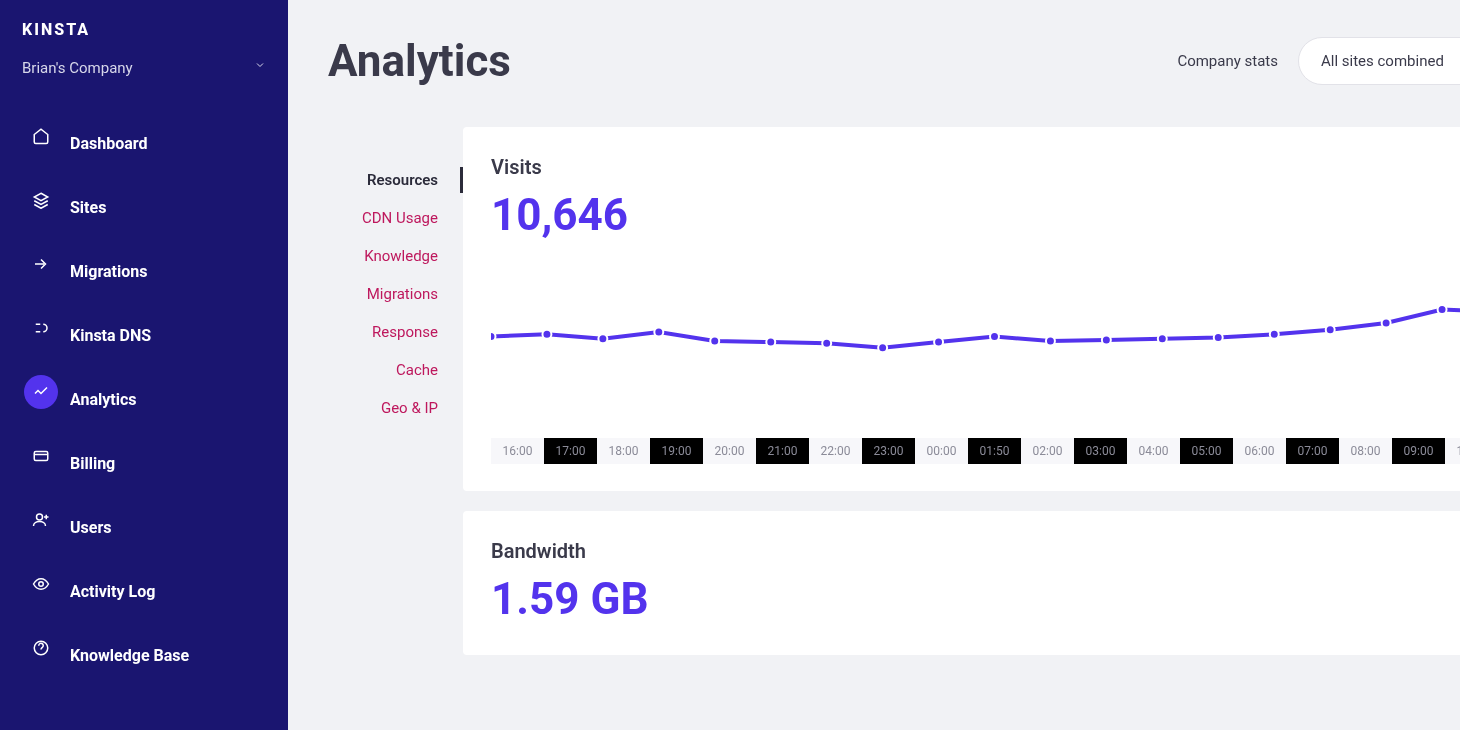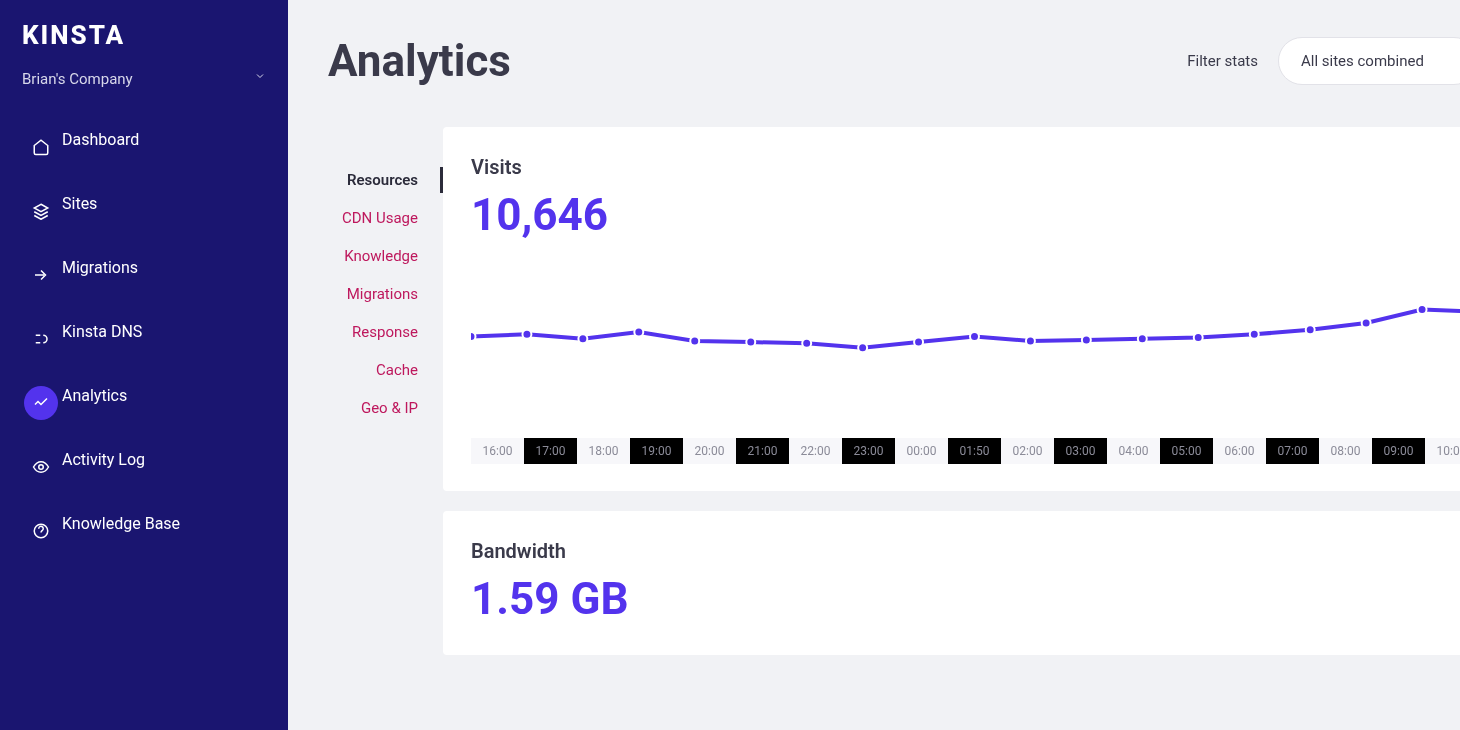--- a/index.html
+++ b/index.html
@@ -14,44 +14,44 @@
   
   .sidebar {
     width: 288px;
     background: #1a1570;
     color: #fff;
     flex-shrink: 0;
     padding: 20px 0;
   }
   .logo {
     font-weight: 800;
-    font-size: 26px;
+    font-size: 16px;
     letter-spacing: 2px;
     padding: 0 22px 20px;
     color: #fff;
   }
   .company-select {
     padding: 0 22px 30px;
     display: flex;
     justify-content: space-between;
     align-items: flex-start;
     font-size: 15px;
     color: #d7d7ea;
     cursor: pointer;
   }
   .nav { list-style: none; padding: 0 10px; }
   .nav-item {
     display: flex;
-    align-items: flex-start;
-    gap: 4px;
+    align-items: flex-end;
+    gap: 12px;
     padding: 12px 14px;
     border-radius: 6px;
     cursor: pointer;
     font-size: 16px;
-    font-weight: 400;
+    font-weight: 700;
     color: #fff;
     margin-bottom: 6px;
   }
   .nav-item .icon-wrap {
     width: 34px; height: 34px;
     display: flex; align-items: center; justify-content: center;
     border-radius: 50%;
   }
   .nav-item.active .icon-wrap { background: #5333ed; }
   .nav-item svg { width: 18px; height: 18px; stroke: #fff; fill: none; stroke-width: 2; }
@@ -67,21 +67,21 @@
     border: 1px solid #e2e2e8;
     border-radius: 40px;
     padding: 14px 40px 14px 22px;
     font-size: 15px;
     color: #3a3a4a;
     cursor: pointer;
     min-width: 200px;
   }
 
   .content-row { display: flex; gap: 0; }
-  .tabs { width: 115px; flex-shrink: 0; padding-top: 34px; }
+  .tabs { width: 115px; flex-shrink: 0; padding-top: 34px; margin-left: 20px; }
   .tab {
     text-align: right;
     padding: 10px 25px 10px 0;
     font-size: 15px;
     color: #be185d;
     cursor: pointer;
   }
   .tab.active {
     color: #2b2b3a;
     font-weight: 600;
@@ -168,20 +168,38 @@
       <span class="icon-wrap">
           <svg viewBox="0 0 24 24">
             <path d="M4 14l4-4 4 4 8-8"></path>
           </svg>
         </span>
       <span>Analytics</span>
     </li>
     <li class="nav-item">
       <span class="icon-wrap">
           <svg viewBox="0 0 24 24">
+            <rect x="3" y="6" width="18" height="12" rx="2"></rect>
+            <path d="M3 10h18"></path>
+          </svg>
+        </span>
+      <span>Billing</span>
+    </li>
+    <li class="nav-item">
+      <span class="icon-wrap">
+          <svg viewBox="0 0 24 24">
+            <circle cx="10" cy="8" r="4"></circle>
+            <path d="M2 20c0-4 4-6 8-6s8 2 8 6M19 5v6M16 8h6"></path>
+          </svg>
+        </span>
+      <span>Users</span>
+    </li>
+    <li class="nav-item">
+      <span class="icon-wrap">
+          <svg viewBox="0 0 24 24">
             <path d="M2 12s4-7 10-7 10 7 10 7-4 7-10 7-10-7-10-7z"></path>
             <circle cx="12" cy="12" r="3"></circle>
           </svg>
         </span>
       <span>Activity Log</span>
     </li>
     <li class="nav-item">
       <span class="icon-wrap">
           <svg viewBox="0 0 24 24">
             <circle cx="12" cy="12" r="9"></circle>
@@ -190,21 +208,21 @@
         </span>
       <span>Knowledge Base</span>
     </li>
   </ul>
 </aside>
 
 <main class="main">
   <div class="header">
     <h1 class="page-title">Analytics</h1>
     <div class="filter-wrap">
-      <span class="filter-label">Filter stats</span>
+      <span class="filter-label">Company stats</span>
       <div class="filter-select">
         <span>All sites combined</span>
       </div>
     </div>
   </div>
 
   <div class="content-row">
     <div class="tabs">
       <div class="tab active">Resources</div>
       <div class="tab">CDN Usage</div>

